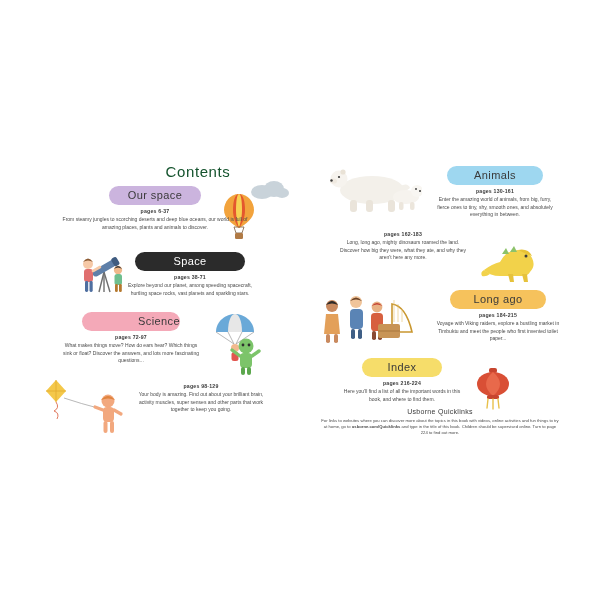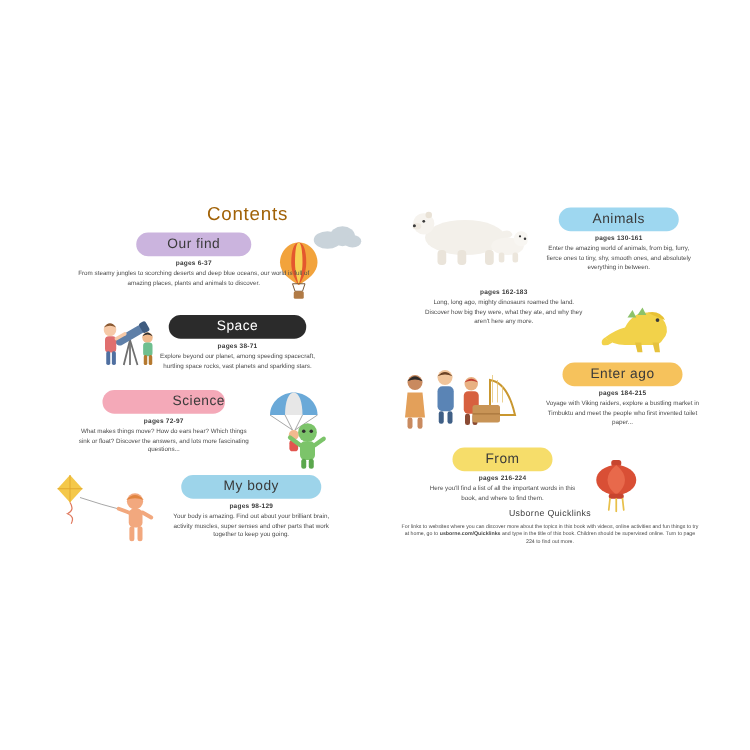--- a/index.html
+++ b/index.html
@@ -23,21 +23,21 @@
     height: 600px;
   }
   
   .contents-title {
     position: absolute;
     left: 118px;
     top: 163px;
     width: 160px;
     text-align: center;
     font-size: 15px;
-    color: #a16207;
+    color: #14532d;
     letter-spacing: 0.6px;
   }
   .chapter {
     position: absolute;
   }
   .chip {
     border-radius: 11px;
     text-align: center;
     font-size: 11px;
     color: #3a3a3a;
@@ -133,21 +133,21 @@
         <g>
           <path d="M17 2 C26 2 32 10 32 18 C32 26 24 32 17 36 C10 32 2 26 2 18 C2 10 8 2 17 2 Z" fill="#f2a33c"></path>
           <path d="M17 2 C21 2 23 9 23 18 C23 26 20 32 17 36 C14 32 11 26 11 18 C11 9 13 2 17 2 Z" fill="#e4572e"></path>
           <path d="M17 2 C19 2 20 9 20 18 C20 26 18 32 17 36 C16 32 14 26 14 18 C14 9 15 2 17 2 Z" fill="#f7d154"></path>
           <path d="M12 35 L22 35 L20 41 L14 41 Z" fill="none" stroke="#7a5a3a" stroke-width="0.8"></path>
           <rect x="13" y="41" width="8" height="6" rx="1.2" fill="#b07a45"></rect>
         </g>
       </svg>
 
       <div class="chapter" id="ch-ourworld">
-        <div class="chip">Our find</div>
+        <div class="chip">Our space</div>
         <div class="pages">pages 6-37</div>
         <div class="blurb left-wide">From steamy jungles to scorching deserts and deep blue oceans, our world is full of amazing places, plants and animals to discover.</div>
       </div>
 
       <svg class="art" style="left:70px; top:248px;" width="62" height="48" viewBox="0 0 62 48">
         <g>
 
           <g stroke="#6f6f6f" stroke-width="1.4" fill="none">
             <path d="M34 24 L29 44"></path>
               <path d="M34 24 L40 44"></path>
@@ -235,21 +235,20 @@
             <rect x="11" y="15" width="11" height="15" rx="4" fill="#f2a87e"></rect>
             <path d="M11 18 L3 15" stroke="#f2a87e" stroke-width="3.2" stroke-linecap="round"></path>
             <path d="M22 18 L29 22" stroke="#f2a87e" stroke-width="3.2" stroke-linecap="round"></path>
             <rect x="11.5" y="29" width="4" height="12" rx="2" fill="#f2a87e"></rect>
             <rect x="18" y="29" width="4" height="12" rx="2" fill="#f2a87e"></rect>
           </g>
         </g>
       </svg>
 
       <div class="chapter" id="ch-mybody">
-        <div class="chip">My body</div>
         <div class="pages">pages 98-129</div>
         <div class="blurb">Your body is amazing. Find out about your brilliant brain, activity muscles, super senses and other parts that work together to keep you going.</div>
       </div>
     </div>
 
     <div>
 
       <svg class="art" style="left:330px; top:160px;" width="92" height="56" viewBox="0 0 92 56">
         <g>
 
@@ -332,27 +331,27 @@
               <path d="M80 34 L80 16"></path>
               <path d="M84 34 L84 21"></path>
           </g>
 
           <rect x="60" y="36" width="22" height="14" rx="2" fill="#c89456"></rect>
           <path d="M60 43 L82 43" stroke="#a8763d" stroke-width="1"></path>
         </g>
       </svg>
 
       <div class="chapter" id="ch-longago">
-        <div class="chip">Enter ago</div>
+        <div class="chip">Long ago</div>
         <div class="pages">pages 184-215</div>
         <div class="blurb">Voyage with Viking raiders, explore a bustling market in Timbuktu and meet the people who first invented toilet paper...</div>
       </div>
 
       <div class="chapter" id="ch-index">
-        <div class="chip">From</div>
+        <div class="chip">Index</div>
         <div class="pages">pages 216-224</div>
         <div class="blurb">Here you'll find a list of all the important words in this book, and where to find them.</div>
       </div>
 
       <svg class="art" style="left:474px; top:368px;" width="38" height="42" viewBox="0 0 38 42">
         <g>
           <rect x="15" y="0" width="8" height="5" rx="2" fill="#c7452f"></rect>
           <ellipse cx="19" cy="16" rx="16" ry="12" fill="#d94f35"></ellipse>
           <path d="M19 4 q7 6 7 12 q0 6 -7 12 q-7 -6 -7 -12 q0 -6 7 -12 Z" fill="#e8694b"></path>
           <rect x="13" y="27" width="12" height="4" rx="1.6" fill="#c7452f"></rect>

